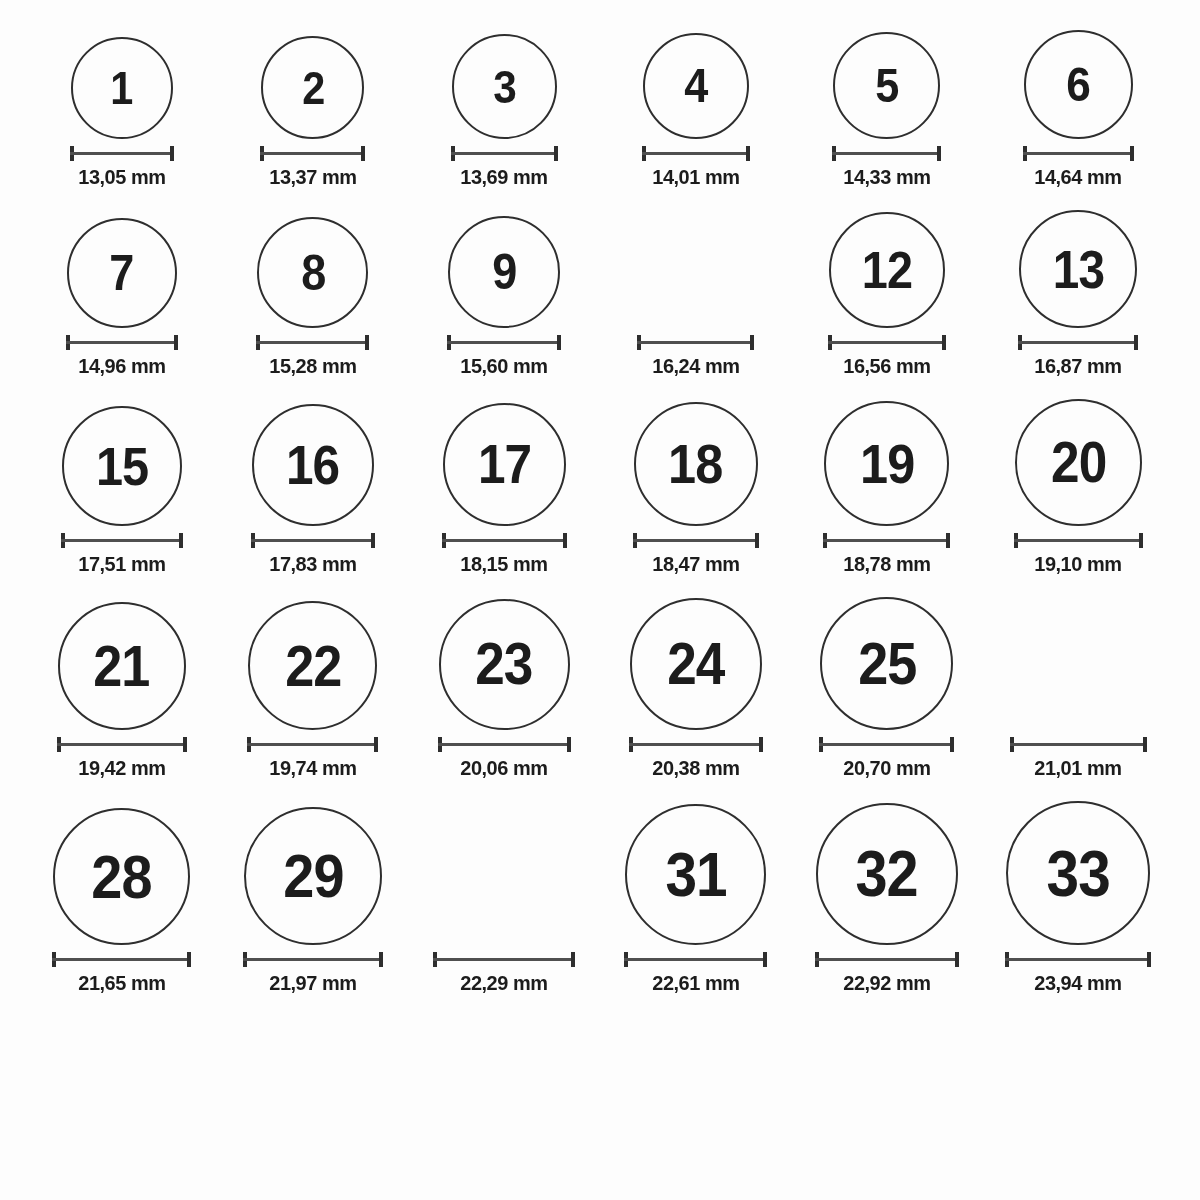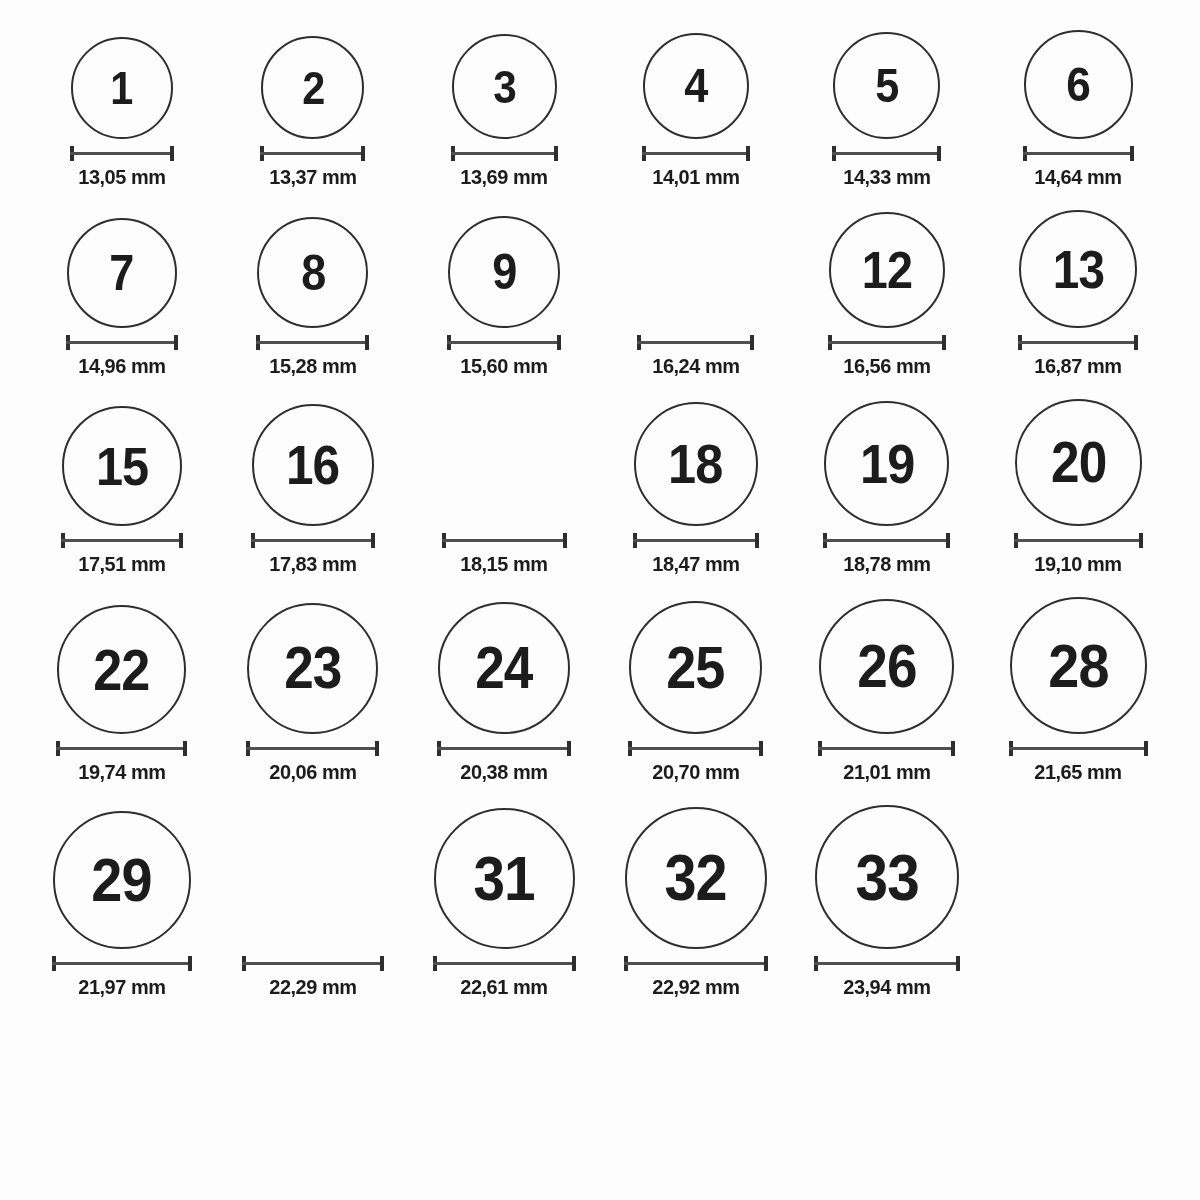--- a/index.html
+++ b/index.html
@@ -230,20 +230,23 @@
           <span class="num" style="font-size: 55px;">16</span>
         </div>
         <div class="dim-line" style="width: 124px;">
           <span class="tick left"></span>
           <span class="bar"></span>
           <span class="tick right"></span>
         </div>
         <div class="diameter-label">17,83 mm</div>
       </div>
       <div class="cell">
+        <div class="circle" style="width: 123px; height: 123px;">
+          <span class="num" style="font-size: 55px;">17</span>
+        </div>
         <div class="dim-line" style="width: 125px;">
           <span class="tick left"></span>
           <span class="bar"></span>
           <span class="tick right"></span>
         </div>
         <div class="diameter-label">18,15 mm</div>
       </div>
       <div class="cell">
         <div class="circle" style="width: 124px; height: 124px;">
           <span class="num" style="font-size: 56px;">18</span>
@@ -271,20 +274,31 @@
           <span class="num" style="font-size: 57px;">20</span>
         </div>
         <div class="dim-line" style="width: 129px;">
           <span class="tick left"></span>
           <span class="bar"></span>
           <span class="tick right"></span>
         </div>
         <div class="diameter-label">19,10 mm</div>
       </div>
       <div class="cell">
+        <div class="circle" style="width: 128px; height: 128px;">
+          <span class="num" style="font-size: 58px;">21</span>
+        </div>
+        <div class="dim-line" style="width: 130px;">
+          <span class="tick left"></span>
+          <span class="bar"></span>
+          <span class="tick right"></span>
+        </div>
+        <div class="diameter-label">19,42 mm</div>
+      </div>
+      <div class="cell">
         <div class="circle" style="width: 129px; height: 129px;">
           <span class="num" style="font-size: 58px;">22</span>
         </div>
         <div class="dim-line" style="width: 131px;">
           <span class="tick left"></span>
           <span class="bar"></span>
           <span class="tick right"></span>
         </div>
         <div class="diameter-label">19,74 mm</div>
       </div>
@@ -315,23 +329,20 @@
           <span class="num" style="font-size: 60px;">25</span>
         </div>
         <div class="dim-line" style="width: 135px;">
           <span class="tick left"></span>
           <span class="bar"></span>
           <span class="tick right"></span>
         </div>
         <div class="diameter-label">20,70 mm</div>
       </div>
       <div class="cell">
-        <div class="circle" style="width: 135px; height: 135px;">
-          <span class="num" style="font-size: 61px;">26</span>
-        </div>
         <div class="dim-line" style="width: 137px;">
           <span class="tick left"></span>
           <span class="bar"></span>
           <span class="tick right"></span>
         </div>
         <div class="diameter-label">21,01 mm</div>
       </div>
       <div class="cell">
         <div class="circle" style="width: 137px; height: 137px;">
           <span class="num" style="font-size: 62px;">28</span>

